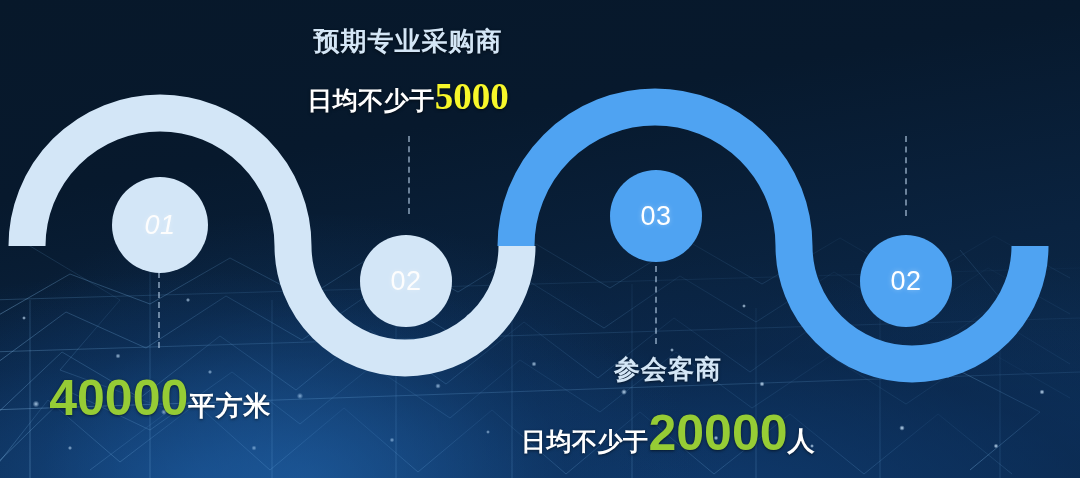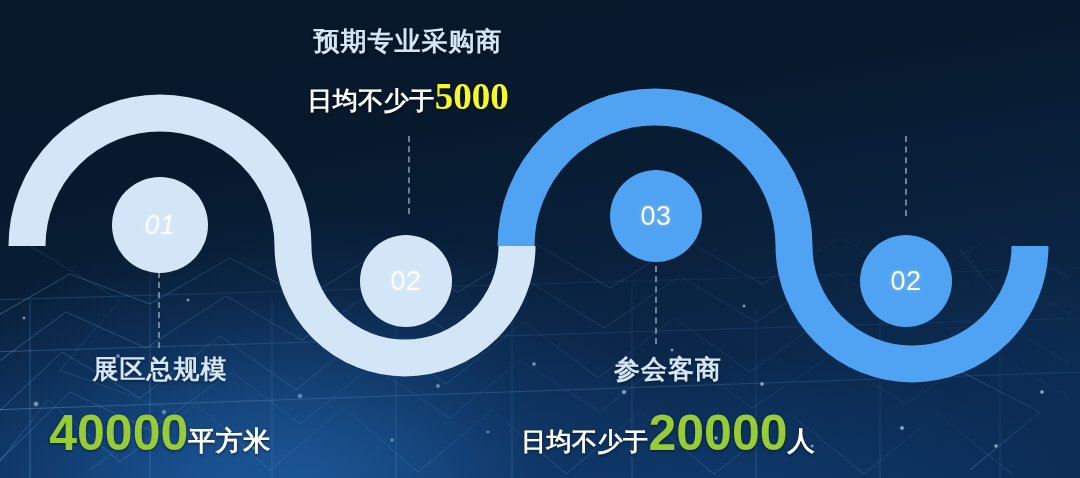--- a/index.html
+++ b/index.html
@@ -131,21 +131,20 @@
     <span>02</span>
   </div>
   <div class="node bright" style="left:610px;top:170px;width:92px;height:92px;">
     <span>03</span>
   </div>
   <div class="node bright" style="left:860px;top:235px;width:92px;height:92px;">
     <span>02</span>
   </div>
 
   <div class="blk" style="left:0px;top:352px;width:320px;">
-    <div class="hdr">展区总规模</div>
     <div class="val" style="margin-top:17px;">
       <span class="lead"></span><span class="num-g">40000</span><span class="unit">平方米</span>
     </div>
   </div>
 
   <div class="blk" style="left:248px;top:24px;width:320px;font-family:Liberation Serif, serif;">
     <div class="hdr">预期专业采购商</div>
     <div class="val" style="margin-top:16px;">
       <span class="lead">日均不少于</span><span class="num-y">5000</span><span class="unit"></span>
     </div>

